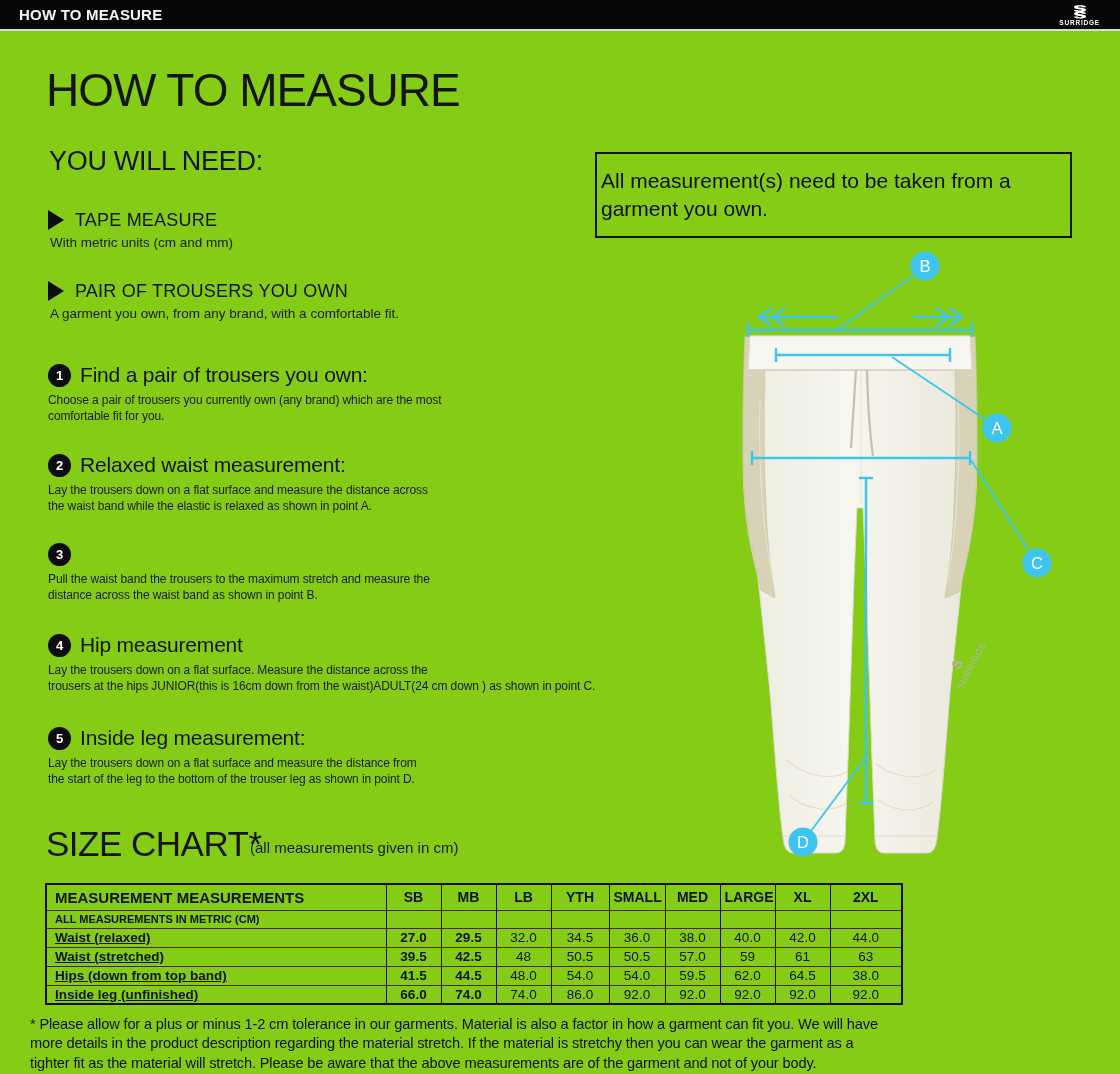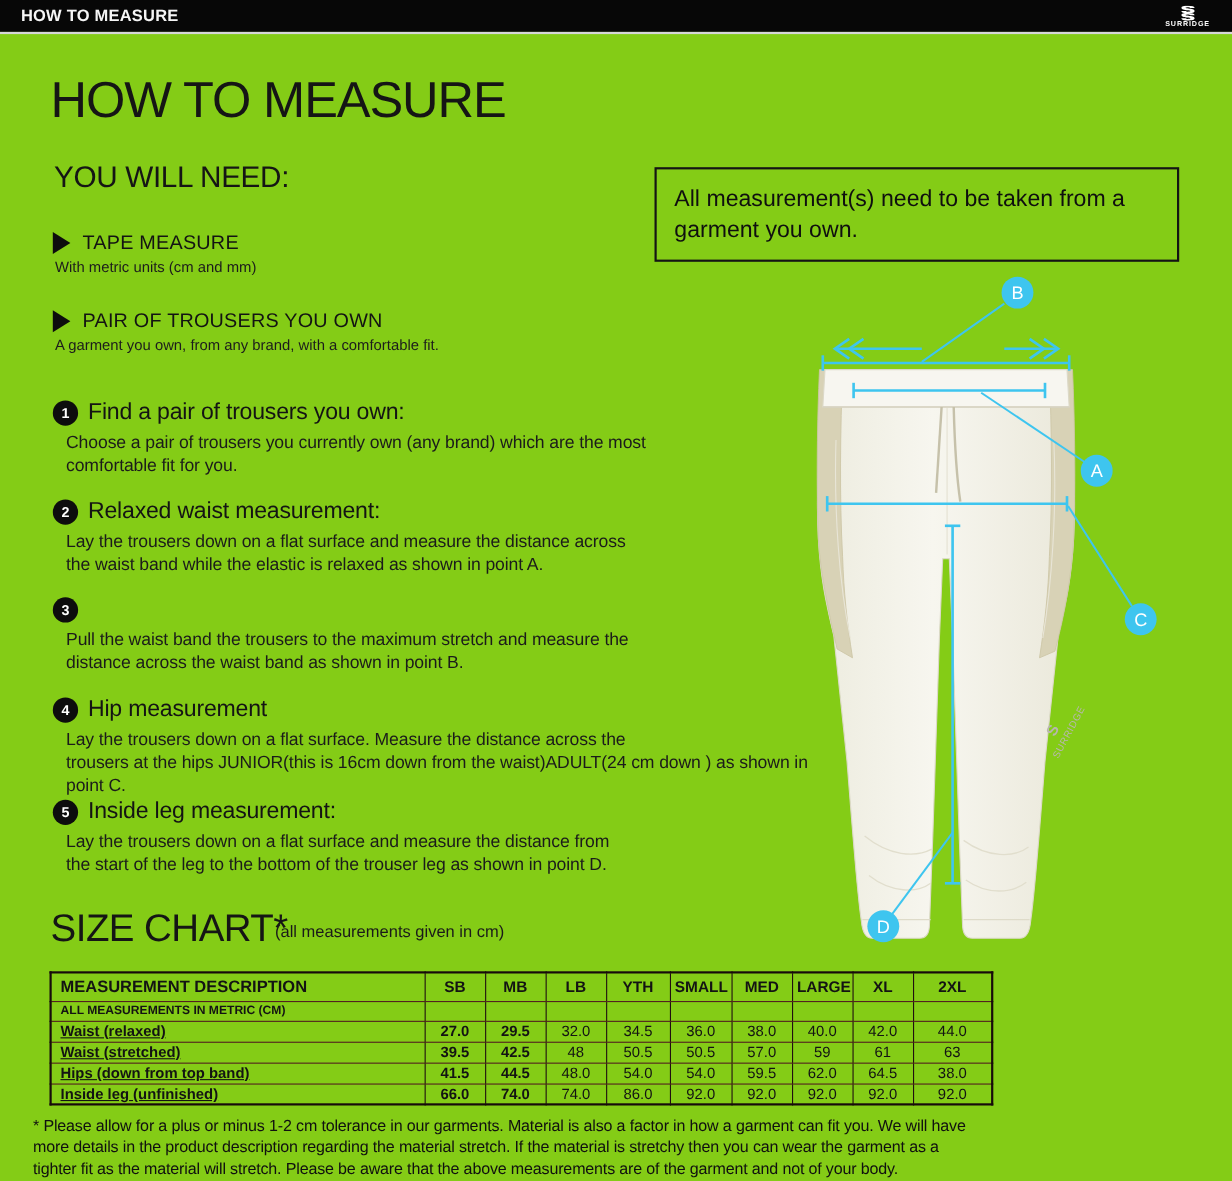--- a/index.html
+++ b/index.html
@@ -15,39 +15,39 @@
   .brand-icon { display:block; }
   .brand-name { color:#fff; font-size:6.5px; font-weight:bold; letter-spacing:0.8px; margin-top:1px; }
   .topbar-underline { position:absolute; top:29px; left:0; width:1120px; height:2px; background:#d7d7d7; }
 
   
   .page-title { position:absolute; left:46px; top:63px; font-size:46px; letter-spacing:-1px; color:#151515; }
   .ywn-heading { position:absolute; left:49px; top:146px; font-size:27px; letter-spacing:-0.3px; color:#151515; }
 
   
   .notice-box { position:absolute; left:595px; top:152px; width:477px; border:2px solid #141414;
-                padding:13px 16px 14px 16px; font-size:21px; line-height:1.32; color:#0f0f0f; white-space:pre-line; }
+                padding:13px 16px 14px 4px; font-size:21px; line-height:1.32; color:#0f0f0f; white-space:pre-line; }
 
   
   .req { position:absolute; left:48px; width:560px; }
   .req-1 { top:210px; }
   .req-2 { top:281px; }
-  .req-head { display:flex; align-items:flex-end; gap:11px; }
+  .req-head { display:flex; align-items:flex-start; gap:11px; }
   .tri-icon { width:0; height:0; border-left:16px solid #0d0d0d; border-top:10px solid transparent; border-bottom:10px solid transparent; }
   .req-title { font-size:18px; color:#131313; letter-spacing:0.2px; }
   .req-desc { font-size:13.5px; color:#1c1c1c; margin-top:4px; margin-left:2px; }
 
   
   .step { position:absolute; left:48px; width:700px; }
   .step-1 { top:363px; } .step-2 { top:453px; } .step-3 { top:543px; } .step-4 { top:633px; } .step-5 { top:726px; }
   .step-head { display:flex; align-items:center; gap:9px; }
   .step-num { width:23px; height:23px; border-radius:50%; background:#0d0d0d; color:#fff; font-size:13px; font-weight:bold;
               display:flex; align-items:center; justify-content:center; flex:0 0 23px; }
   .step-title { font-size:21px; color:#141414; letter-spacing:-0.2px; }
-  .step-body { margin-top:6px; font-size:16px; line-height:1.3; color:#1b1b1b; white-space:pre-line; letter-spacing:-0.1px;margin-left:12px; }
+  .step-body { margin-top:6px; font-size:12px; line-height:1.3; color:#1b1b1b; white-space:pre-line; letter-spacing:-0.1px; }
 
   
   .sc-title { position:absolute; left:46px; top:824px; font-size:35px; letter-spacing:-0.5px; color:#151515; }
   .sc-sub { position:absolute; left:250px; top:839px; font-size:15px; color:#1a1a1a; }
 
   table.size-table { position:absolute; left:45px; top:883px; width:856px; border-collapse:collapse; table-layout:fixed;
                      border:2.5px solid #170b0b; }
   .size-table th, .size-table td { border-left:1.6px solid #200f0f; border-right:1.6px solid #200f0f;
                      border-top:1.5px solid #53201f; border-bottom:1.5px solid #53201f;
                      padding:0 4px; text-align:center; vertical-align:middle; color:#131313; overflow:hidden; white-space:nowrap; }
@@ -238,21 +238,21 @@
         <col style="width:55px">
         <col style="width:58px">
       <col style="width:56px">
         <col style="width:55px">
         <col style="width:55px">
         <col style="width:55px">
         <col style="width:72px">
     </colgroup>
     <tbody>
         <tr class="hrow">
-      <th class="desc">MEASUREMENT DESCRIPTION</th>
+      <th class="desc">MEASUREMENT MEASUREMENTS</th>
       <th>SB</th>
       <th>MB</th>
       <th>LB</th>
       <th>YTH</th>
       <th>SMALL</th>
       <th>MED</th>
       <th>LARGE</th>
       <th>XL</th>
       <th>2XL</th>
     </tr>

